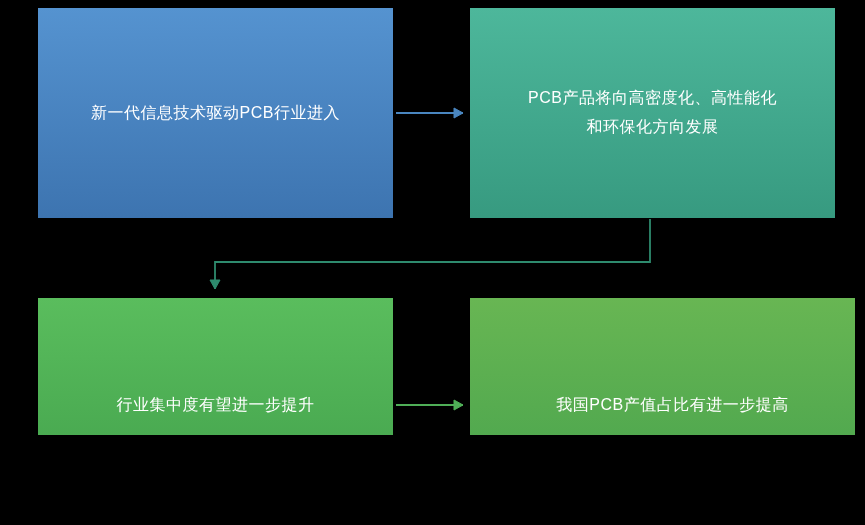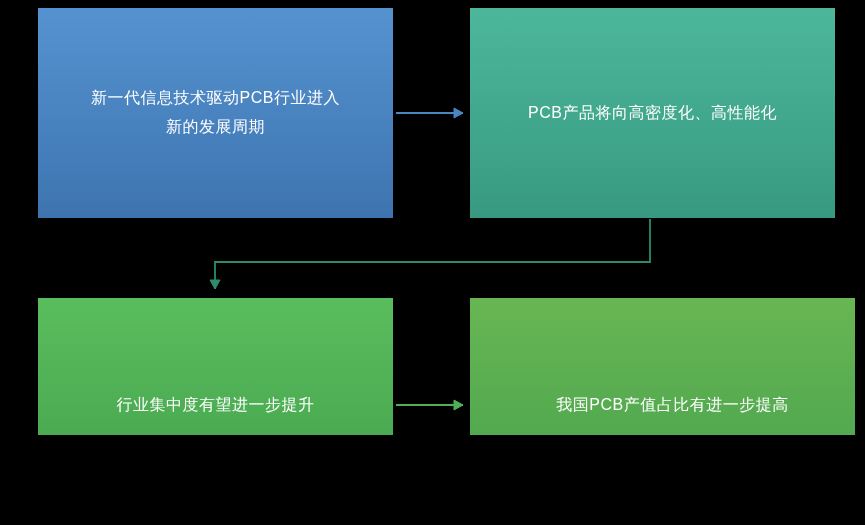--- a/index.html
+++ b/index.html
@@ -52,25 +52,25 @@
       <polyline points="396,113 463,113" fill="none" stroke="#4a86c0" stroke-width="1.8"></polyline>
       <path d="M 454 108 L 463 113 L 454 118 Z" fill="#4a86c0" stroke="#4a86c0"></path>
       <polyline points="650,219 650,262 215,262 215,289" fill="none" stroke="#2e8b6e" stroke-width="1.8"></polyline>
       <path d="M 210 280 L 215 289 L 220 280 Z" fill="#2e8b6e" stroke="#2e8b6e"></path>
       <polyline points="396,405 463,405" fill="none" stroke="#4fae57" stroke-width="1.8"></polyline>
       <path d="M 454 400 L 463 405 L 454 410 Z" fill="#4fae57" stroke="#4fae57"></path>
     </svg>
 
   <div class="diagram-box box-1" style="background: linear-gradient(rgb(85, 147, 208) 0%, rgb(61, 116, 176) 100%);">
     <span class="line">新一代信息技术驱动PCB行业进入</span>
-    <span class="line">新的发展周期</span>
   </div>
 
   <div class="diagram-box box-2" style="background: linear-gradient(rgb(77, 183, 155) 0%, rgb(55, 154, 128) 100%);">
     <span class="line">PCB产品将向高密度化、高性能化</span>
+    <span class="line">和环保化方向发展</span>
   </div>
 
   <div class="diagram-box box-3" style="background: linear-gradient(rgb(90, 189, 93) 0%, rgb(65, 160, 75) 100%);">
     <span class="line">行业集中度有望进一步提升</span>
   </div>
 
   <div class="diagram-box box-4" style="background: linear-gradient(rgb(104, 182, 83) 0%, rgb(70, 162, 77) 100%);">
     <span class="line">我国PCB产值占比有进一步提高</span>
   </div>
 

